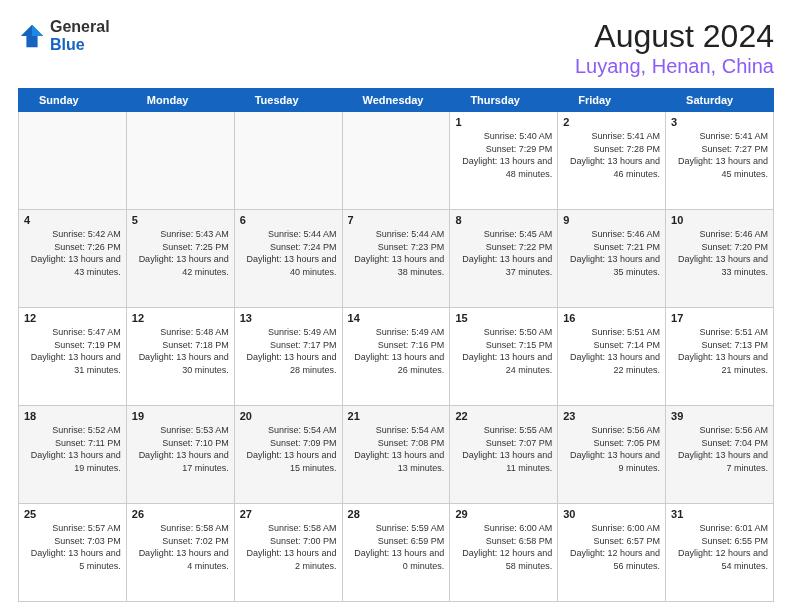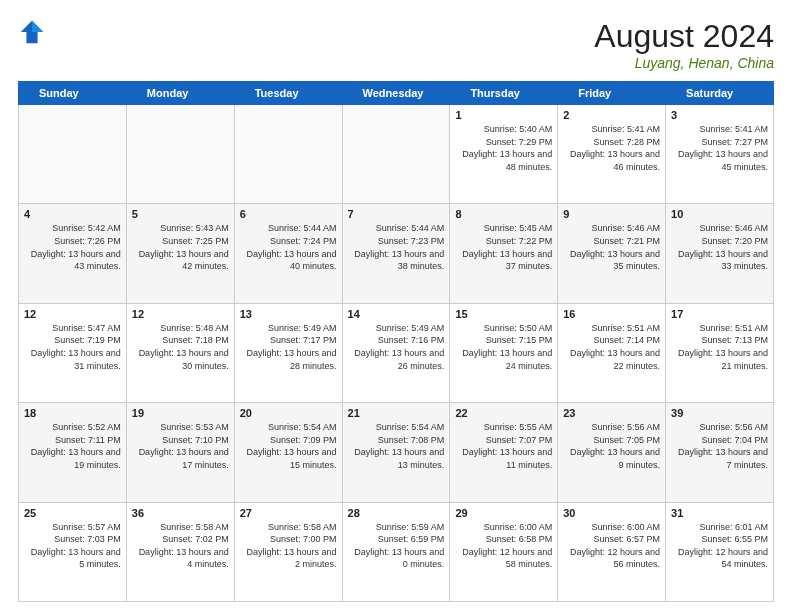--- a/index.html
+++ b/index.html
@@ -42,23 +42,22 @@
     .title-block {
       text-align: right;
     }
     .month-year {
       font-size: 32px;
       font-weight: normal;
       color: #222;
       margin-left: 28px;
     }
     .location {
-      font-size: 14px;
-      color: #4d7c0f;
-      font-style: italic;
+      font-size: 20px;
+      color: #8b5cf6;
     }
     .calendar {
       flex: 1;
       border: 1px solid #ccc;
       border-collapse: collapse;
       width: 100%;
       table-layout: fixed;
     }
     .calendar th {
       background-color: #1565c0;
@@ -104,20 +103,24 @@
 </head>
 <body>
 
 <div class="page">
   <div class="header">
     <div class="logo">
       <svg class="logo-icon" viewBox="0 0 40 40">
         <polygon points="20,4 36,20 28,20 28,36 12,36 12,20 4,20" fill="#1565c0"></polygon>
         <polygon points="20,4 36,20 20,20" fill="#1e88e5"></polygon>
       </svg>
+      <div class="logo-text">
+        <span class="general">General</span><br>
+        <span class="blue">Blue</span>
+      </div>
     </div>
     <div class="title-block">
       <div class="month-year">August 2024</div>
       <div class="location">Luyang, Henan, China</div>
     </div>
   </div>
 
   <table class="calendar">
     <thead>
       <tr>
@@ -238,21 +241,21 @@
             <span class="day-number">39</span>
             <div class="day-info">Sunrise: 5:56 AM<br>Sunset: 7:04 PM<br>Daylight: 13 hours and 7 minutes.</div>
           </td>
         </tr>
         <tr class="row-odd">
           <td>
             <span class="day-number">25</span>
             <div class="day-info">Sunrise: 5:57 AM<br>Sunset: 7:03 PM<br>Daylight: 13 hours and 5 minutes.</div>
           </td>
           <td>
-            <span class="day-number">36</span>
+            <span class="day-number">26</span>
             <div class="day-info">Sunrise: 5:58 AM<br>Sunset: 7:02 PM<br>Daylight: 13 hours and 4 minutes.</div>
           </td>
           <td>
             <span class="day-number">27</span>
             <div class="day-info">Sunrise: 5:58 AM<br>Sunset: 7:00 PM<br>Daylight: 13 hours and 2 minutes.</div>
           </td>
           <td>
             <span class="day-number">28</span>
             <div class="day-info">Sunrise: 5:59 AM<br>Sunset: 6:59 PM<br>Daylight: 13 hours and 0 minutes.</div>
           </td>

